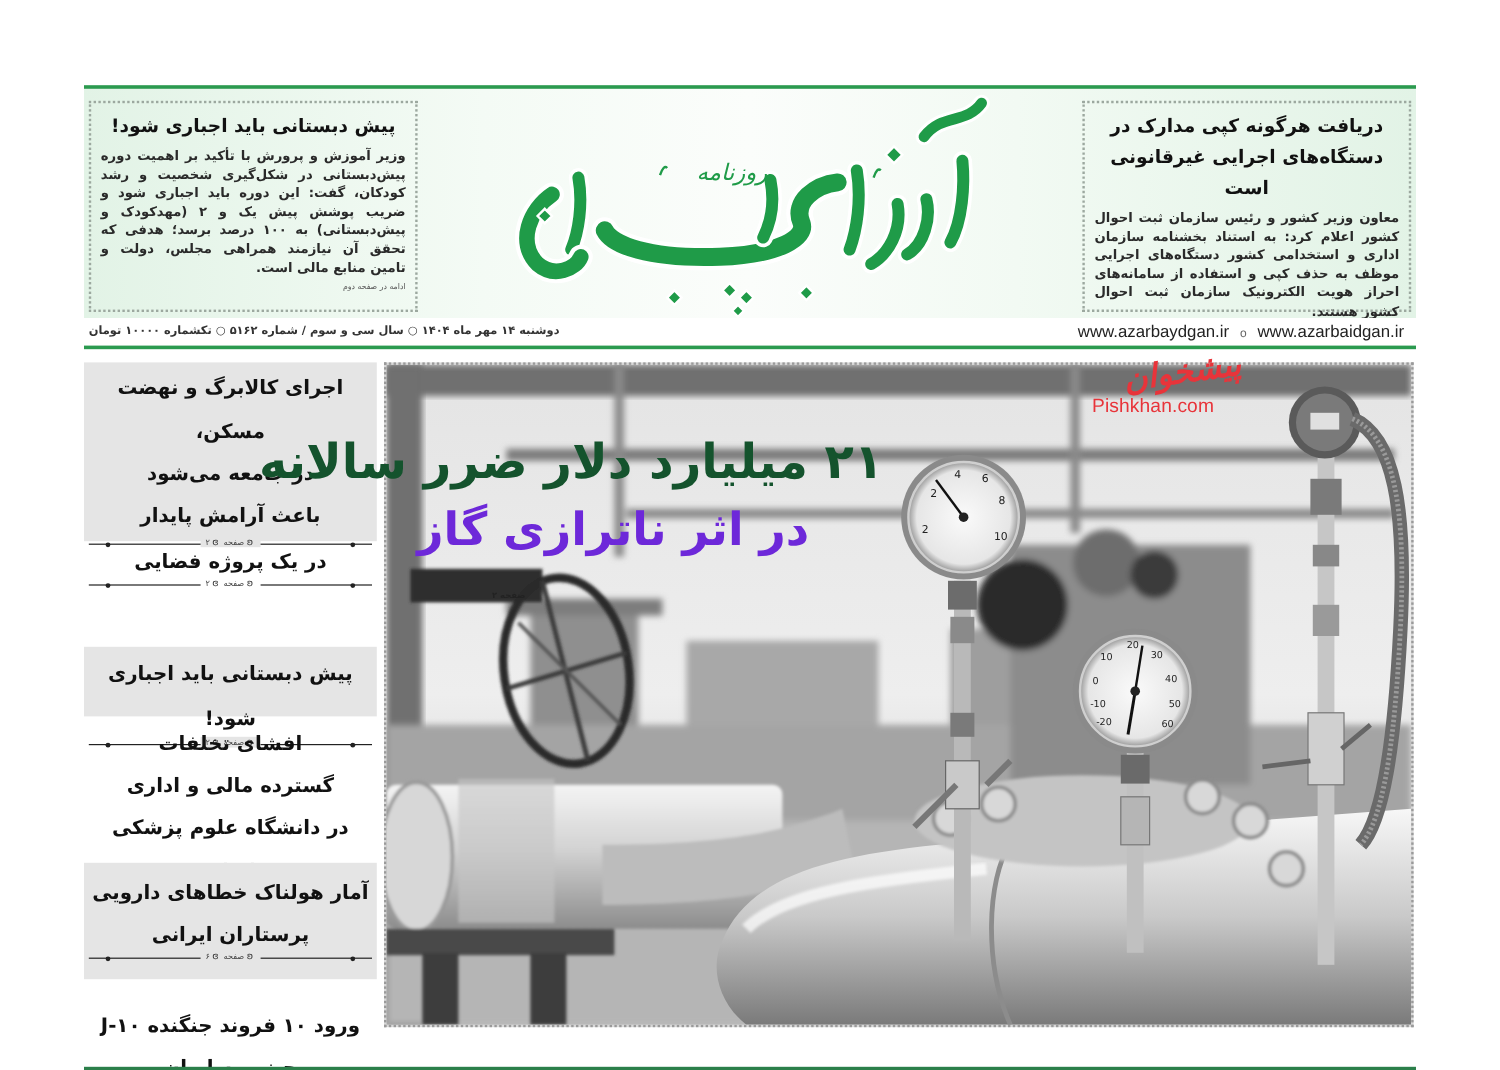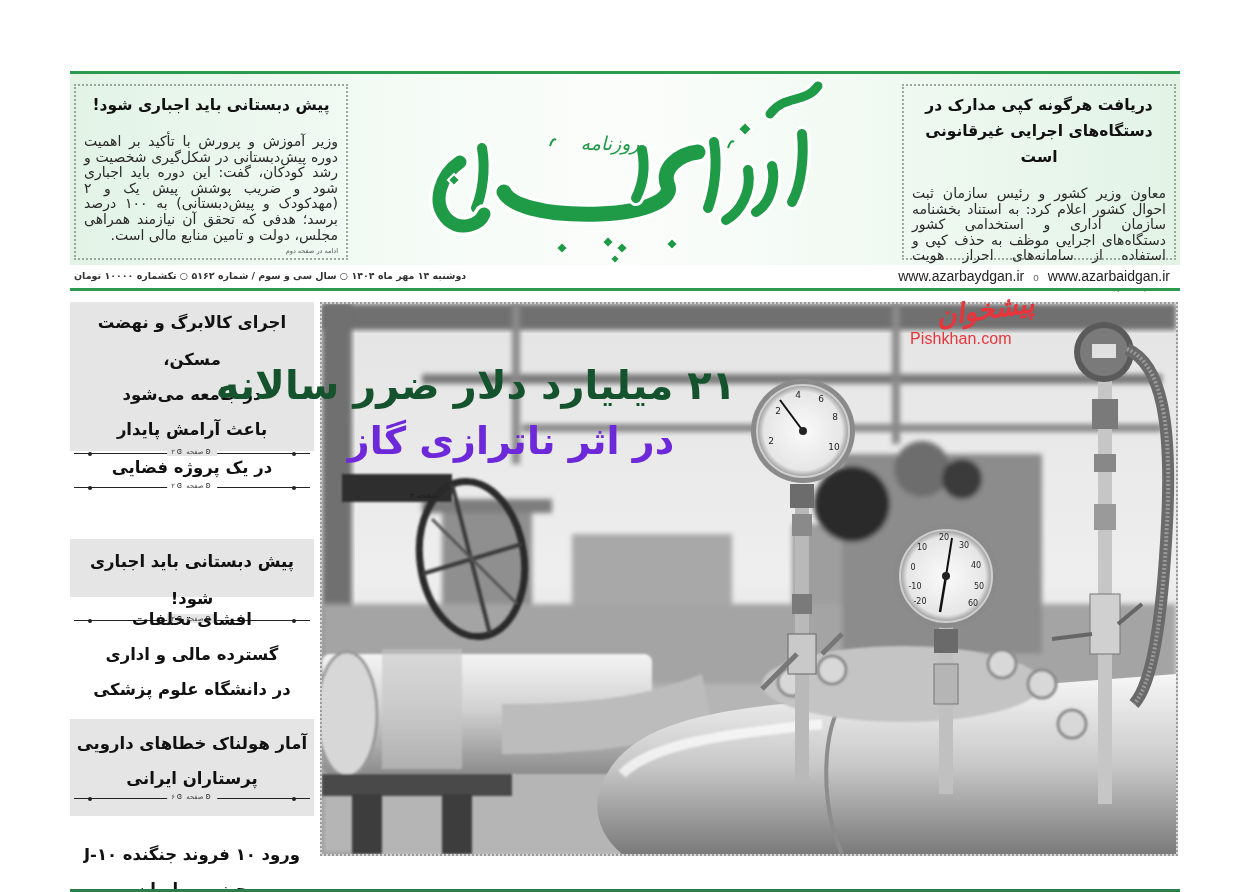--- a/index.html
+++ b/index.html
@@ -19,23 +19,23 @@
     border: 2px dotted #9ca89f; padding: 6px 8px 4px 8px;
     direction: rtl; text-align: right;
   }
   .mast-box.left { left: 4px; }
   .mast-box.right { right: 4px; }
   .mast-box .box-title {
     font-family: "DejaVu Sans", sans-serif; font-weight: bold; font-size: 15.5px;
     line-height: 26px; text-align: center; color: #111;
   }
   .mast-box .box-body {
-    font-family: "DejaVu Sans", sans-serif; font-size: 14px; line-height: 15.6px;
-    font-weight: normal; color: #2a2a2a; text-align: justify; text-align-last: right;
-    margin-top: 16px;
+    font-family: "DejaVu Sans", sans-serif; font-size: 11px; line-height: 15.6px;
+    font-weight: bold; color: #2a2a2a; text-align: justify; text-align-last: right;
+    margin-top: 4px;
   }
   .mast-box .box-cont {
     font-size: 6.5px; color: #555; margin-top: 4px;
   }
 
   .logo-area { position: absolute; left: 340px; top: 0; width: 430px; height: 194px; }
   .logo-area svg { position: absolute; left: 0; top: 0; }
 
   
   .date-strip {

